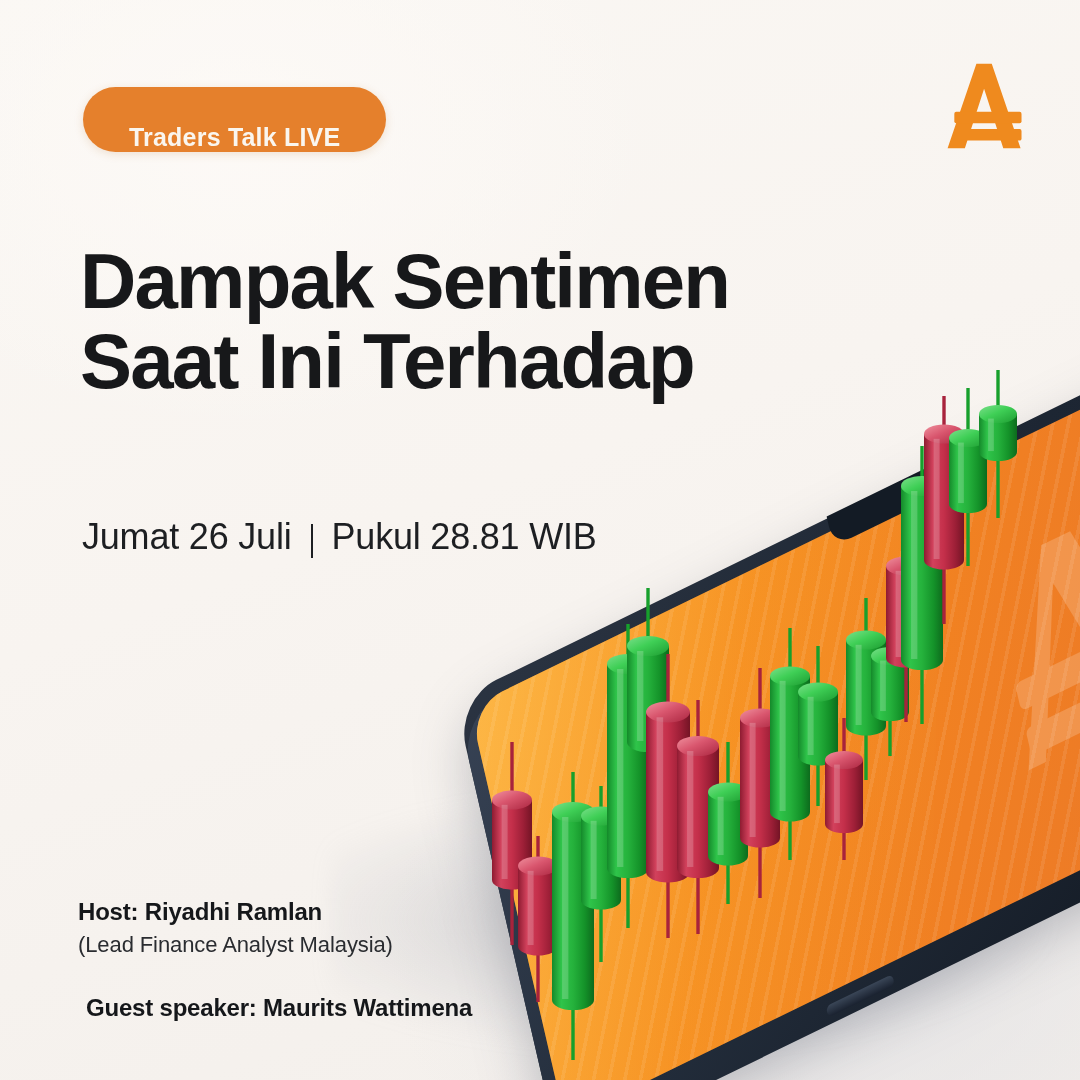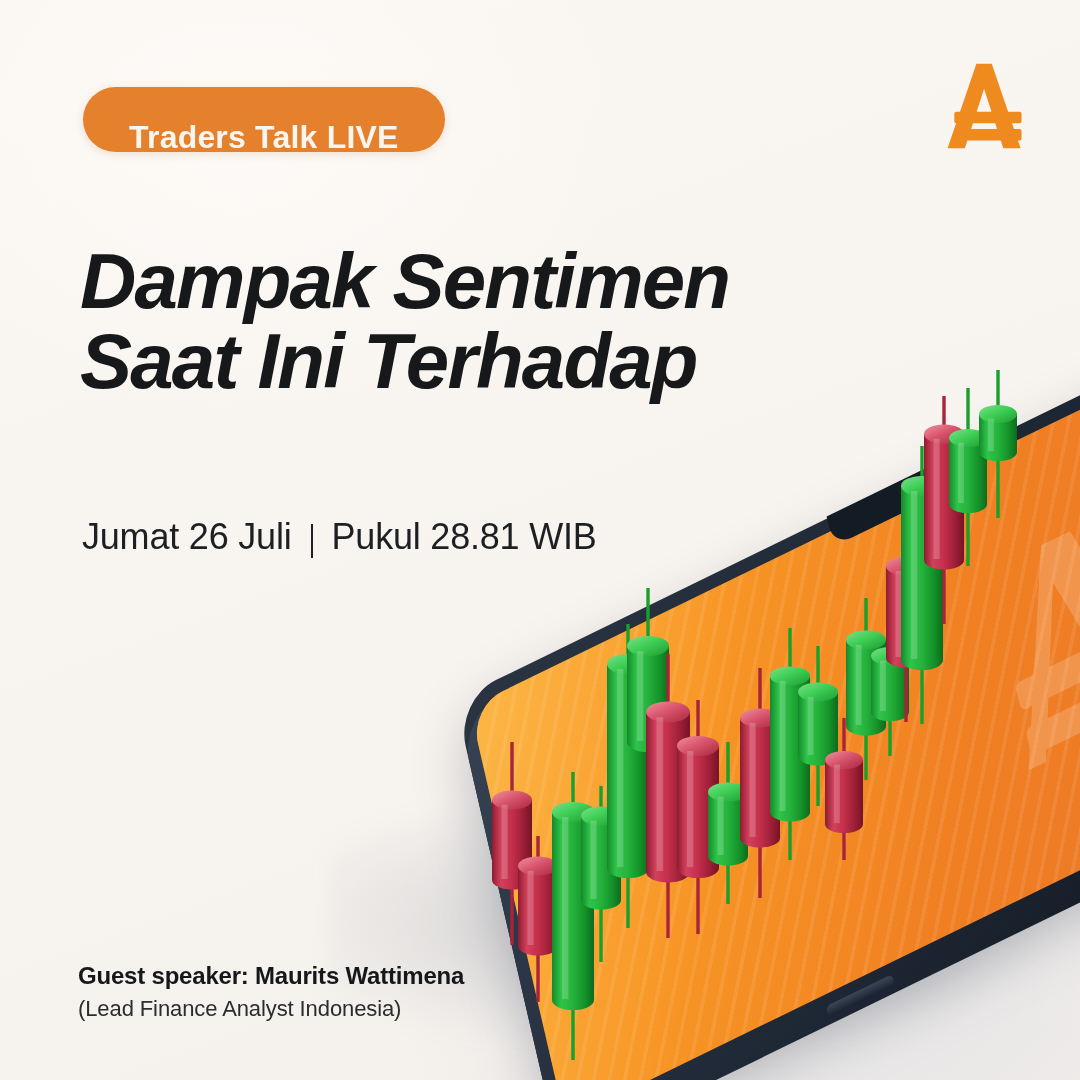--- a/index.html
+++ b/index.html
@@ -45,39 +45,38 @@
     padding: 0 46px;
     display: flex;
     align-items: center;
     justify-content: center;
     border-radius: 999px;
     background: #e5802c;
     box-shadow: 0 2px 10px rgba(180,110,40,.18);
   }
   .badge span {
     color: #faf6ef;
-    font-size: 32px;
+    font-size: 25px;
     font-weight: 700;
     letter-spacing: .2px;
     white-space: nowrap;
     margin-top: 35px;
   }
 
   
   .headline {
     position: absolute;
     left: 80px;
     top: 190px;
     width: 700px;
     color: #17181a;
     font-size: 78px;
     line-height: 1.02;
     font-weight: 700;
     letter-spacing: -1.8px;
-    font-style: italic;
   }
   .headline .hl-line { display: block; white-space: nowrap; }
 
   
   .dateline {
     position: absolute;
     left: 82px;
     top: 516px;
     color: #1d1f22;
     font-size: 36px;
@@ -409,18 +408,21 @@
   </h1>
 
   <div class="dateline">
     <span>Jumat 26 Juli</span>
     <i class="sep"></i>
     <span>Pukul 28.81 WIB</span>
   </div>
 
   <div class="people">
     <div class="person">
+      <div class="who">Host: Riyadhi Ramlan</div>
+      <div class="role">(Lead Finance Analyst Malaysia)</div>
+    </div>
+    <div class="person">
       <div class="who">Guest speaker: Maurits Wattimena</div>
-      <div class="role">(Lead Finance Analyst Indonesia)</div>
     </div>
   </div>
 
 </div>
 
 </body></html>

